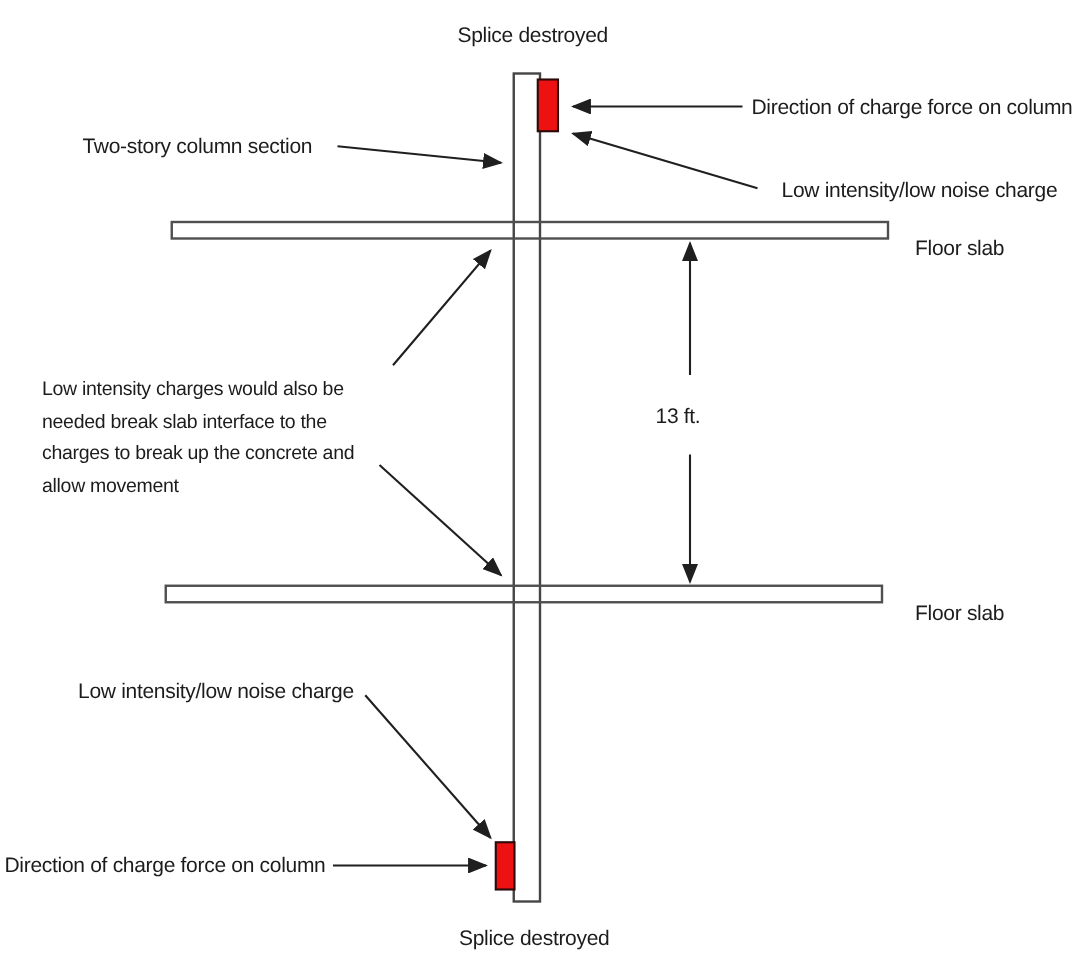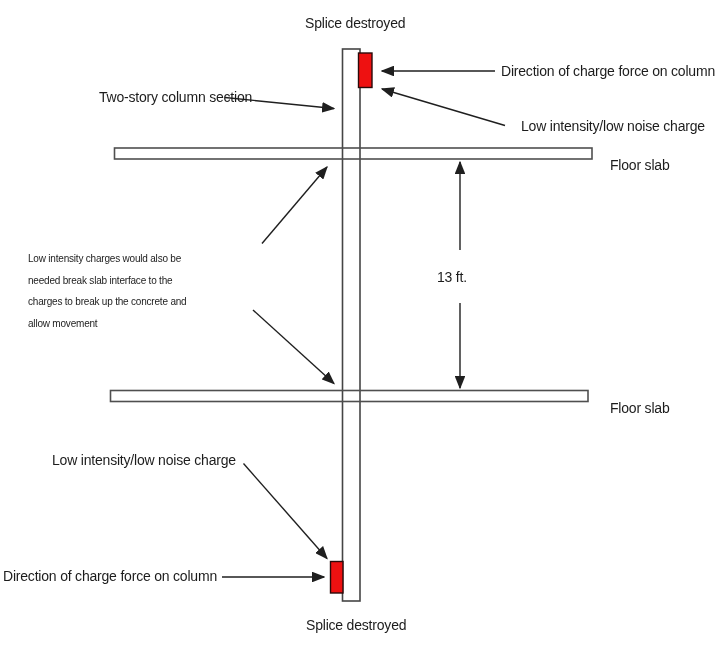--- a/index.html
+++ b/index.html
@@ -26,21 +26,21 @@
   }
   .lbl {
     position: absolute;
     font-size: 14px;
     line-height: 18px;
     letter-spacing: -0.2px;
     white-space: nowrap;
     color: #1c1c1c;
   }
   .ann-line {
-    font-size: 10px;
+    font-size: 13px;
     line-height: 21.5px;
     letter-spacing: -0.2px;
     white-space: nowrap;
   }
   .dim {
     text-align: left;
   }
   .shape-line { stroke: #1f1f1f; stroke-width: 1.4; fill: none; }
 </style>
 </head>
@@ -74,21 +74,21 @@
     <line x1="243.5" y1="463.5" x2="327" y2="558.5" class="shape-line" marker-end="url(#arrow)"></line>
     <line x1="222" y1="577" x2="324" y2="577" class="shape-line" marker-end="url(#arrow)"></line>
   </svg>
 
   <div class="lbl" style="left:305px; top:14px;">Splice destroyed</div>
 
   <div class="lbl" style="left:501px; top:62px;">Direction of charge force on column</div>
 
   <div class="lbl" style="left:521px; top:117px;">Low intensity/low noise charge</div>
 
-  <div class="lbl" style="left:55px; top:88px;margin-left:44px;">Two-story column section</div>
+  <div class="lbl" style="left:55px; top:88px;">Two-story column section</div>
 
   <div class="lbl" style="left:610px; top:156px;">Floor slab</div>
 
   <div class="lbl" style="left:28px; top:248px;">
     <div class="ann-line">Low intensity charges would also be</div>
     <div class="ann-line">needed break slab interface to the</div>
     <div class="ann-line">charges to break up the concrete and</div>
     <div class="ann-line">allow movement</div>
   </div>
 

